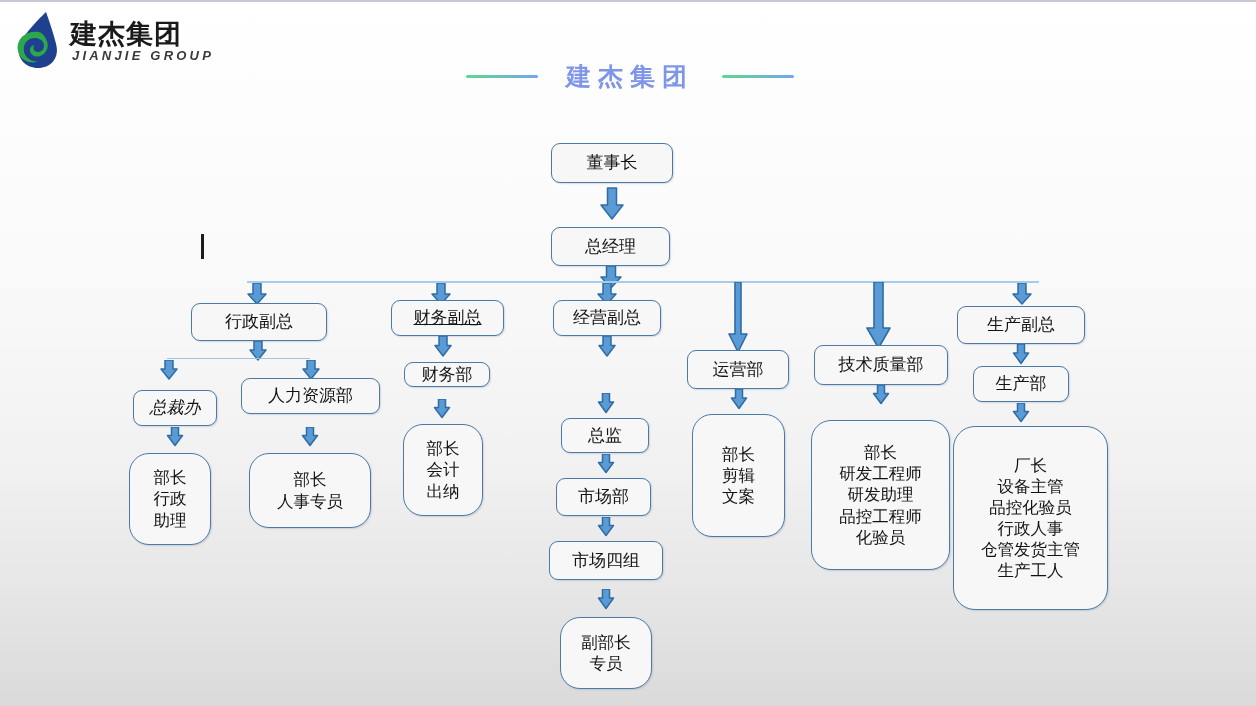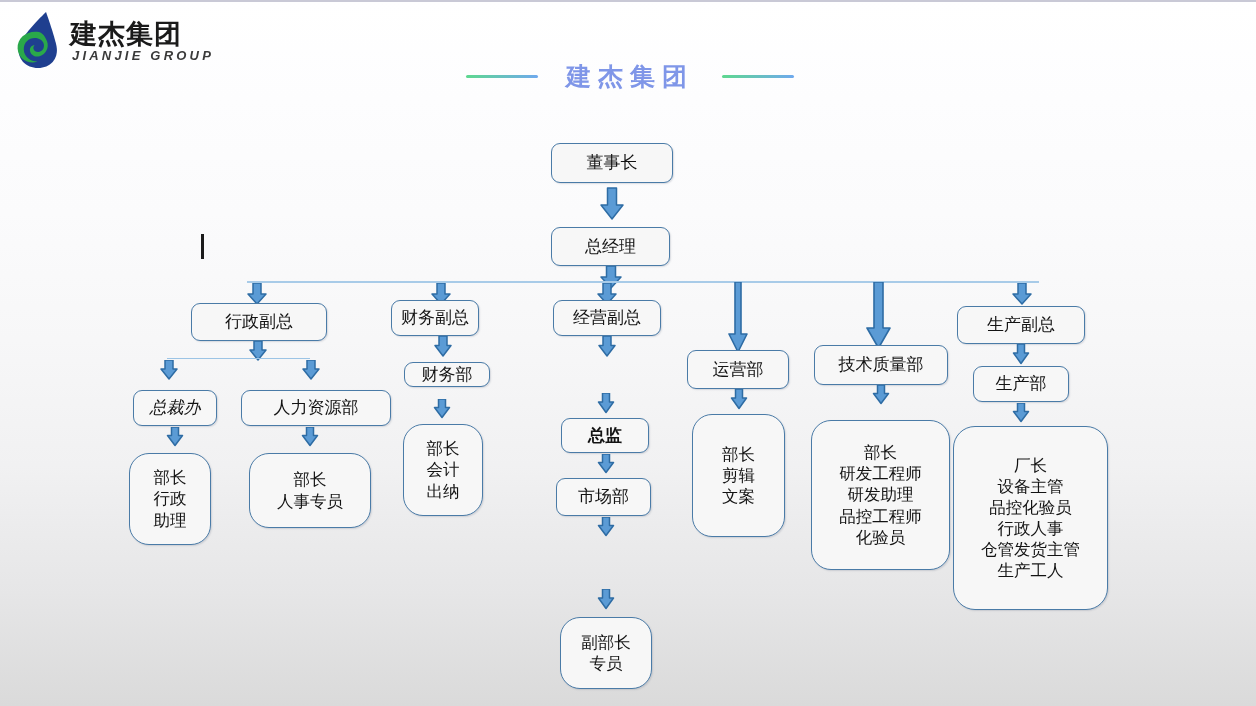--- a/index.html
+++ b/index.html
@@ -175,21 +175,21 @@
     </svg>
   </div>
   <div class="larrow" style="left:866px; top:282px;">
     <svg width="26" height="68" viewBox="0 0 26 68">
       <polygon points="8,0 17,0 17,46 24,46 12.5,66 1,46 8,46" fill="#5b9bd5" stroke="#2e6ca4" stroke-width="1.6" stroke-linejoin="round"></polygon>
     </svg>
   </div>
 
   <div class="node" style="left:191px; top:303px; width:136px; height:38px;">行政副总</div>
 
-  <div class="node" style="left:391px; top:300px; width:88px; height:36px;">财务副总</div>
+  <div class="node" style="left:391px; top:300px; width:113px; height:36px;text-decoration:underline;">财务副总</div>
 
   <div class="node" style="left:553px; top:300px; width:108px; height:36px;">经营副总</div>
 
   <div class="node" style="left:687px; top:350px; width:102px; height:39px;">运营部</div>
 
   <div class="node" style="left:814px; top:345px; width:134px; height:40px;">技术质量部</div>
 
   <div class="node" style="left:957px; top:306px; width:128px; height:38px;">生产副总</div>
 
   <div class="barrow" style="left:247px; top:341px;">
@@ -207,21 +207,21 @@
     </svg>
   </div>
   <div class="barrow" style="left:300px; top:360px;">
     <svg width="22" height="21" viewBox="0 0 22 21">
       <polygon points="7,0 15,0 15,9 19,9 11,19 3,9 7,9" fill="#5b9bd5" stroke="#2e6ca4" stroke-width="1.5" stroke-linejoin="round"></polygon>
     </svg>
   </div>
 
   <div class="node" style="left:133px; top:390px; width:84px; height:36px;font-style:italic;">总裁办</div>
 
-  <div class="node" style="left:241px; top:390px; width:150px; height:36px;">人力资源部</div>
+  <div class="node" style="left:241px; top:378px; width:139px; height:36px;">人力资源部</div>
 
   <div class="barrow" style="left:165px; top:427px;">
     <svg width="20" height="20" viewBox="0 0 20 20">
       <polygon points="6.5,0 13.5,0 13.5,8.5 17.5,8.5 10,18.5 2.5,8.5 6.5,8.5" fill="#5b9bd5" stroke="#2e6ca4" stroke-width="1.5" stroke-linejoin="round"></polygon>
     </svg>
   </div>
   <div class="barrow" style="left:300px; top:427px;">
     <svg width="20" height="20" viewBox="0 0 20 20">
       <polygon points="6.5,0 13.5,0 13.5,8.5 17.5,8.5 10,18.5 2.5,8.5 6.5,8.5" fill="#5b9bd5" stroke="#2e6ca4" stroke-width="1.5" stroke-linejoin="round"></polygon>
     </svg>
@@ -258,36 +258,37 @@
     </svg>
   </div>
 
 
   <div class="barrow" style="left:596px; top:393px;">
     <svg width="20" height="21" viewBox="0 0 20 21">
       <polygon points="6.5,0 13.5,0 13.5,9 17.5,9 10,19.5 2.5,9 6.5,9" fill="#5b9bd5" stroke="#2e6ca4" stroke-width="1.5" stroke-linejoin="round"></polygon>
     </svg>
   </div>
 
-  <div class="node" style="left:561px; top:418px; width:88px; height:35px;font-weight:bold;">总监</div>
+  <div class="node" style="left:561px; top:418px; width:88px; height:35px;">总监</div>
 
   <div class="barrow" style="left:596px; top:454px;">
     <svg width="20" height="20" viewBox="0 0 20 20">
       <polygon points="6.5,0 13.5,0 13.5,8.5 17.5,8.5 10,18.5 2.5,8.5 6.5,8.5" fill="#5b9bd5" stroke="#2e6ca4" stroke-width="1.5" stroke-linejoin="round"></polygon>
     </svg>
   </div>
 
   <div class="node" style="left:556px; top:478px; width:95px; height:38px;">市场部</div>
 
   <div class="barrow" style="left:596px; top:517px;">
     <svg width="20" height="20" viewBox="0 0 20 20">
       <polygon points="6.5,0 13.5,0 13.5,8.5 17.5,8.5 10,18.5 2.5,8.5 6.5,8.5" fill="#5b9bd5" stroke="#2e6ca4" stroke-width="1.5" stroke-linejoin="round"></polygon>
     </svg>
   </div>
 
+  <div class="node" style="left:549px; top:541px; width:114px; height:39px;">市场四组</div>
 
   <div class="barrow" style="left:596px; top:589px;">
     <svg width="20" height="21" viewBox="0 0 20 21">
       <polygon points="6.5,0 13.5,0 13.5,9 17.5,9 10,19.5 2.5,9 6.5,9" fill="#5b9bd5" stroke="#2e6ca4" stroke-width="1.5" stroke-linejoin="round"></polygon>
     </svg>
   </div>
 
   <div class="node multi" style="left:560px; top:617px; width:92px; height:72px;">副部长
 专员</div>
 

